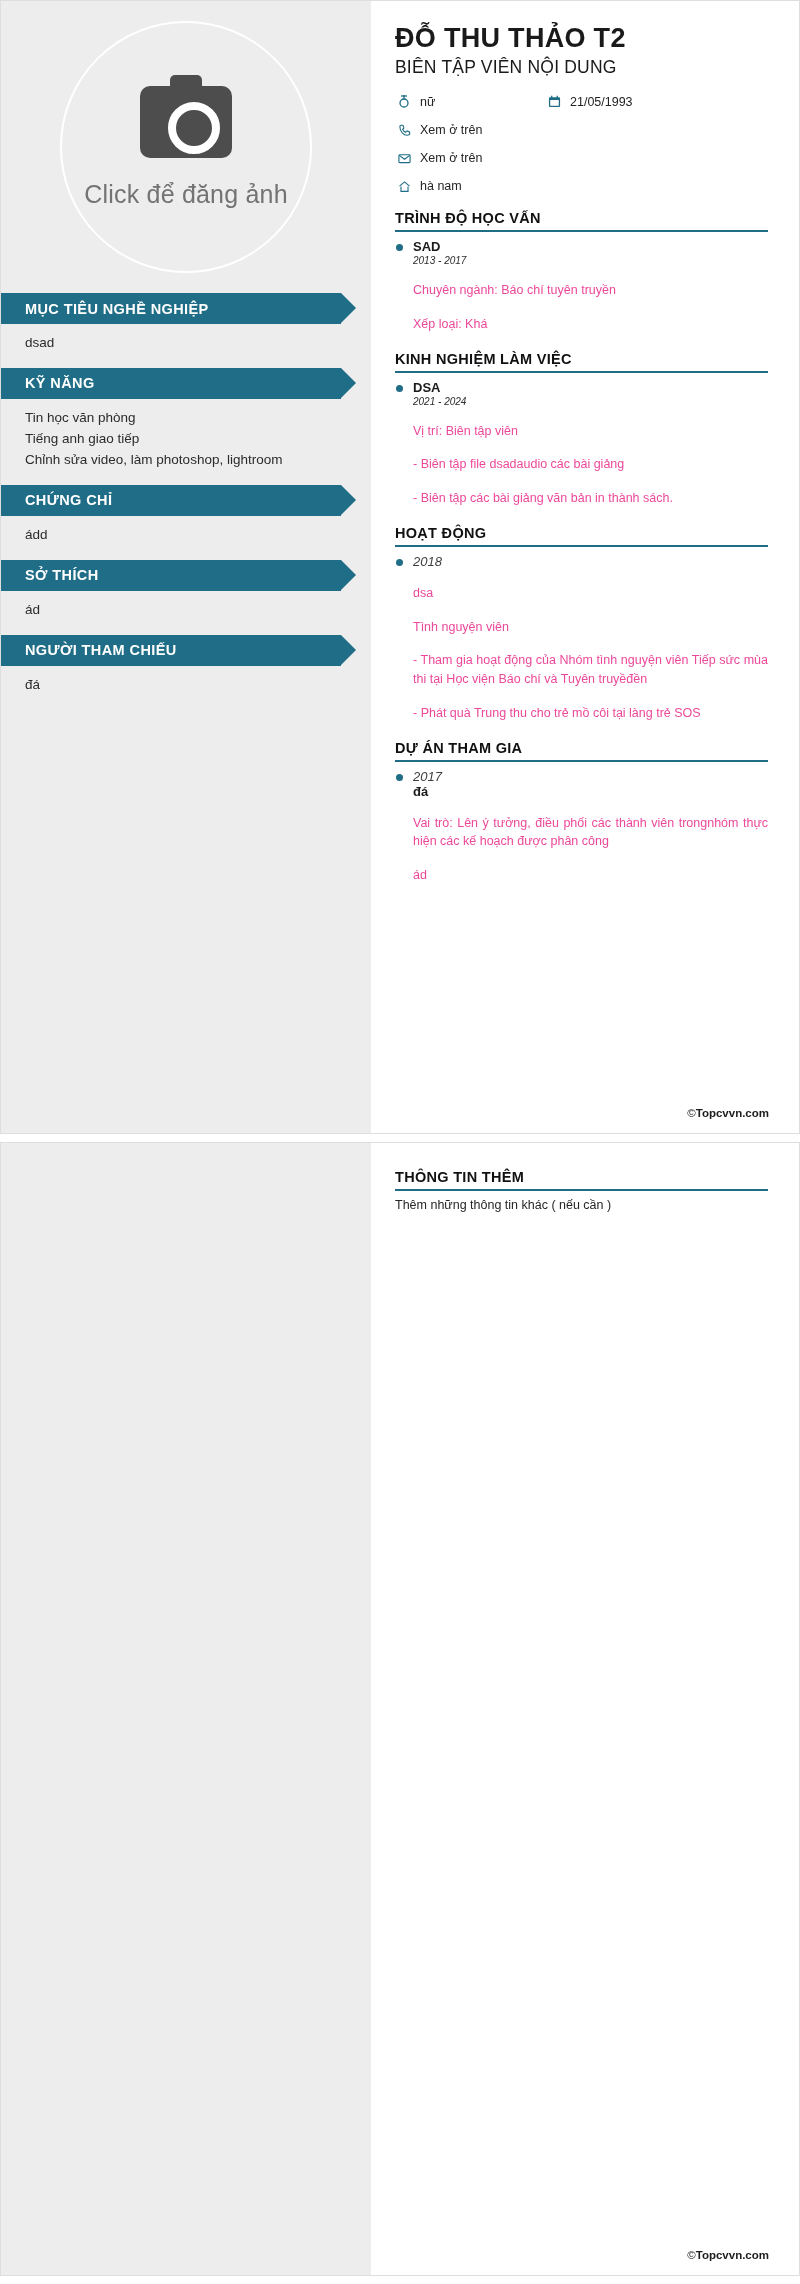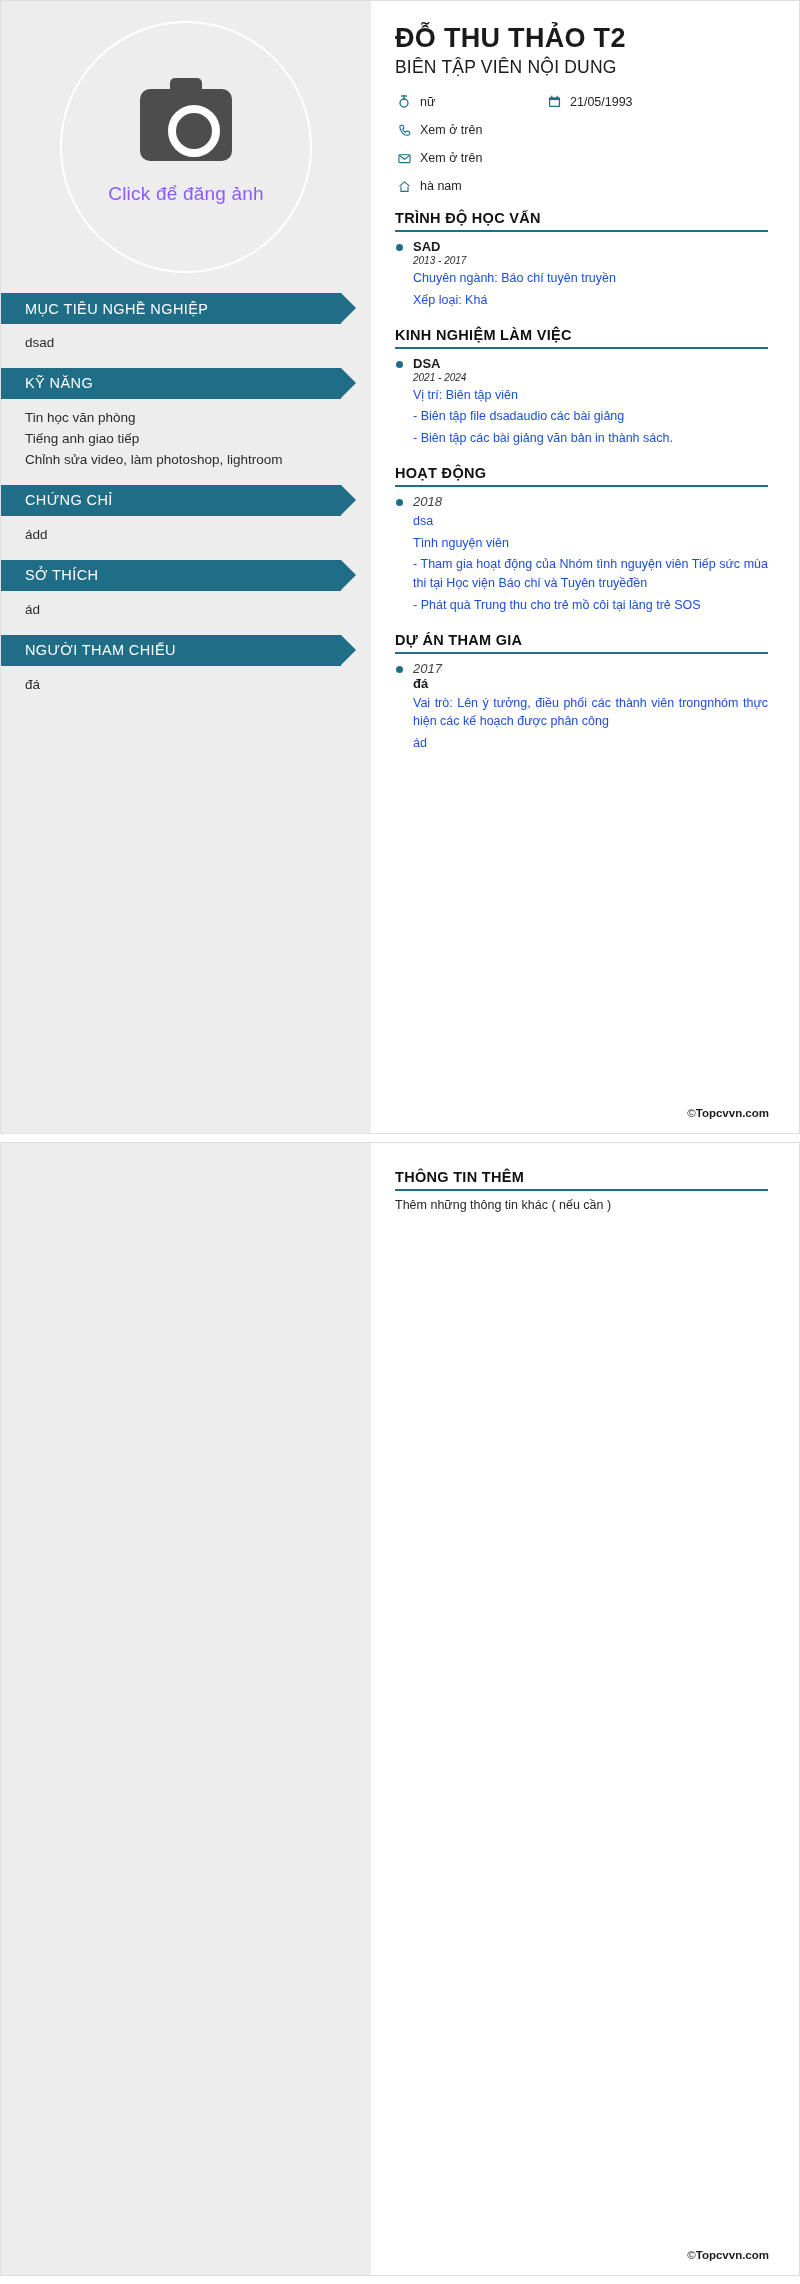--- a/index.html
+++ b/index.html
@@ -60,22 +60,22 @@
   }
   .camera-icon:after {
     content: "";
     position: absolute;
     left: 28px; top: 16px;
     width: 36px; height: 36px;
     border-radius: 50%;
     border: 8px solid #ffffff;
   }
   .photo-caption {
-    font-size: 19px;
-    color: #8b5cf6;
+    font-size: 25px;
+    color: #737373;
     letter-spacing: .2px;
   }
 
   
   .lsec { margin-bottom: 4px; }
   .ribbon {
     position: relative;
     background: #1f6d86;
     height: 31px;
     width: 340px;
@@ -87,21 +87,21 @@
     content: "";
     position: absolute;
     right: -15px; top: 0;
     border-top: 15.5px solid transparent;
     border-bottom: 15.5px solid transparent;
     border-left: 15px solid #1f6d86;
   }
   .ribbon span {
     color: #ffffff;
     font-size: 14.5px;
-    font-weight: normal;
+    font-weight: bold;
     letter-spacing: .4px;
   }
   .lbody {
     padding: 9px 28px 10px 24px;
     font-size: 13.5px;
     color: #2b2b2b;
     line-height: 1.55;
   }
   .lbody .just { text-align: justify; }
 
@@ -188,23 +188,23 @@
     margin-top: 1px;
   }
   .entry .ttl-ital {
     font-size: 13px;
     font-style: italic;
     color: #404040;
     font-weight: normal;
   }
   .entry .line {
     font-size: 12.5px;
-    color: #1d4ed8;
+    color: #ec4899;
     line-height: 1.5;
-    margin-top: 3px;
+    margin-top: 15px;
   }
   .entry .line.just { text-align: justify; }
 
   .extra-note {
     font-size: 12.5px;
     color: #262626;
   }
 
   .credit {
     position: absolute;

